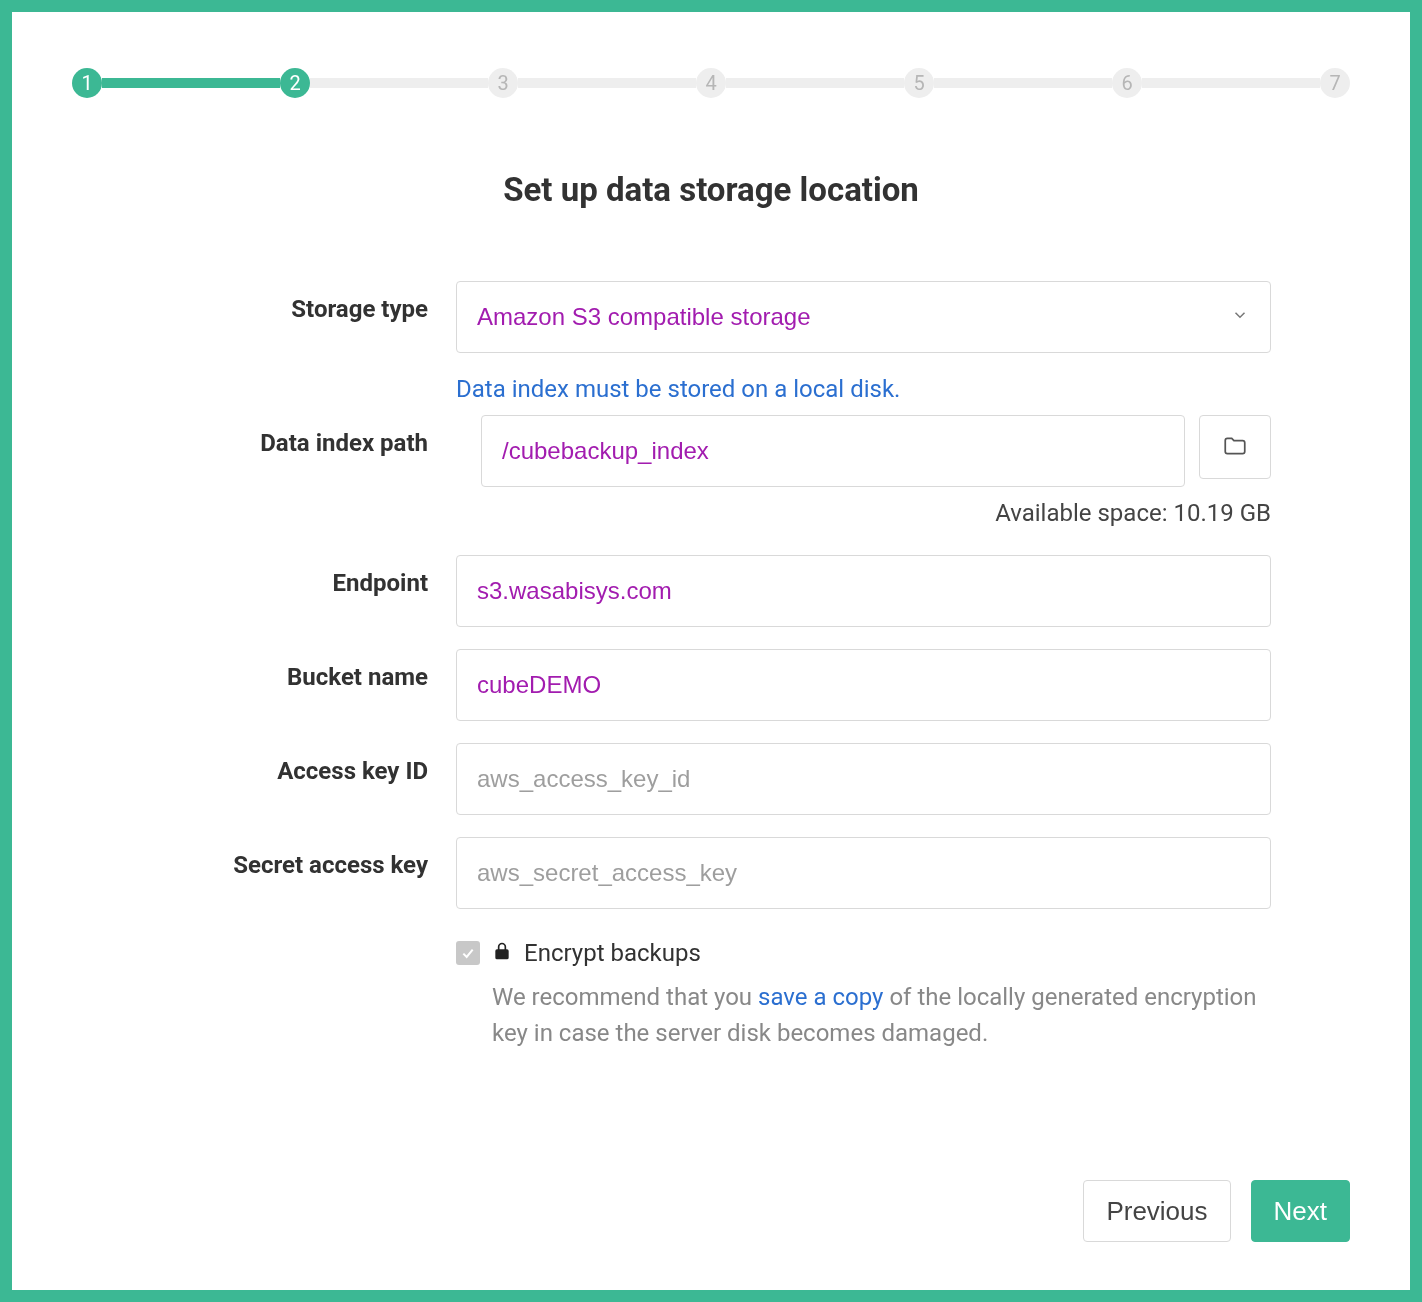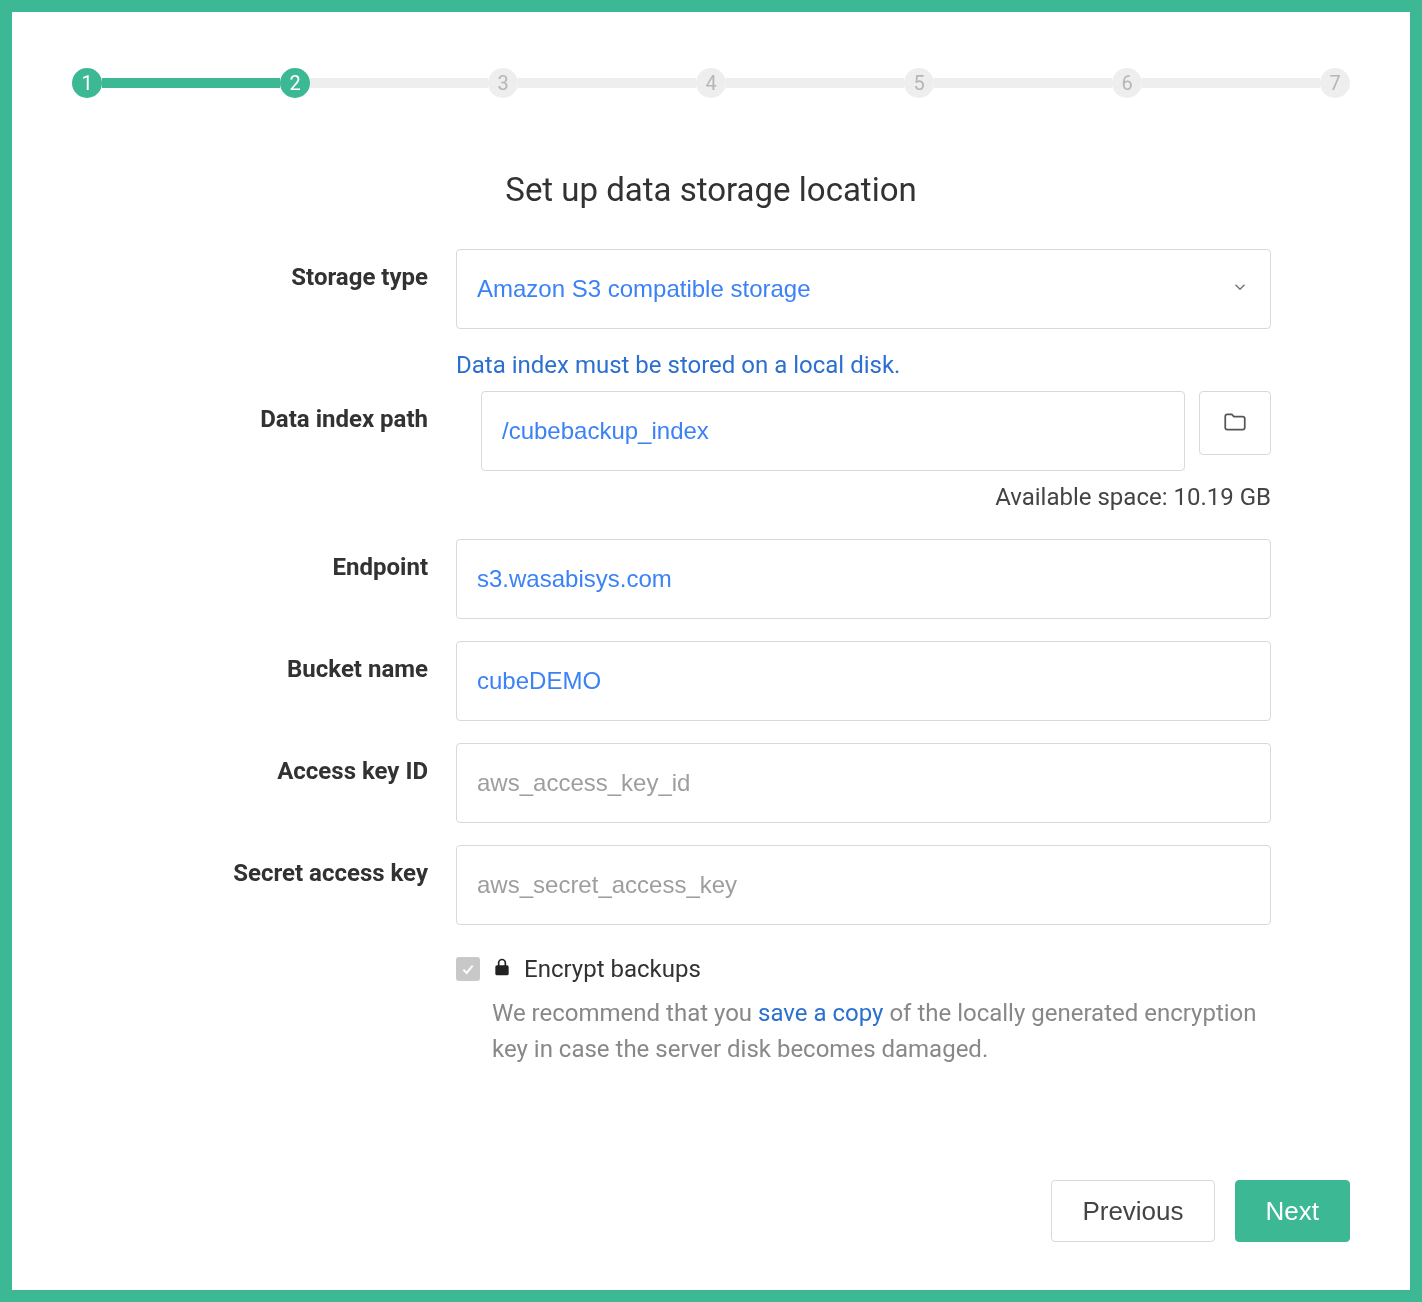--- a/index.html
+++ b/index.html
@@ -44,23 +44,23 @@
     .step-line {
       height: 10px;
       flex: 1;
     }
     .step-line.active { background: #3cb894; }
     .step-line.inactive { background: #eeeeee; }
 
     .page-title {
       text-align: center;
       font-size: 33px;
-      font-weight: 400;
+      font-weight: 700;
       color: #323232;
-      margin-bottom: 40px;
+      margin-bottom: 72px;
     }
 
     .form { max-width: 1120px; margin: 0 auto; }
     .row {
       display: flex;
       align-items: flex-start;
       margin-bottom: 22px;
     }
     .label-col {
       width: 305px;
@@ -75,26 +75,26 @@
       flex: 1;
     }
     .note-link {
       color: #2b6fd0;
       font-size: 24px;
       margin-bottom: 12px;
       display: block;
     }
     .input, .select {
       width: 100%;
-      height: 80px;
+      height: 72px;
       border: 1px solid #d9d9d9;
       border-radius: 4px;
       padding: 0 20px;
       font-size: 24px;
-      color: #3b82f6;
+      color: #a21caf;
       background: #fff;
     }
     .input::placeholder { color: #9e9e9e; }
     .select-wrapper {
       position: relative;
     }
     .select-wrapper .chevron {
       position: absolute;
       right: 22px;
       top: 50%;
@@ -151,21 +151,21 @@
 
     .footer-buttons {
       position: absolute;
       right: 60px;
       bottom: 48px;
       display: flex;
       gap: 20px;
     }
     .btn {
       height: 62px;
-      padding: 0 30px;
+      padding: 0 22px;
       border-radius: 4px;
       font-size: 26px;
       cursor: pointer;
       display: flex;
       align-items: center;
       justify-content: center;
     }
     .btn-secondary {
       background: #fff;
       border: 1px solid #d9d9d9;

